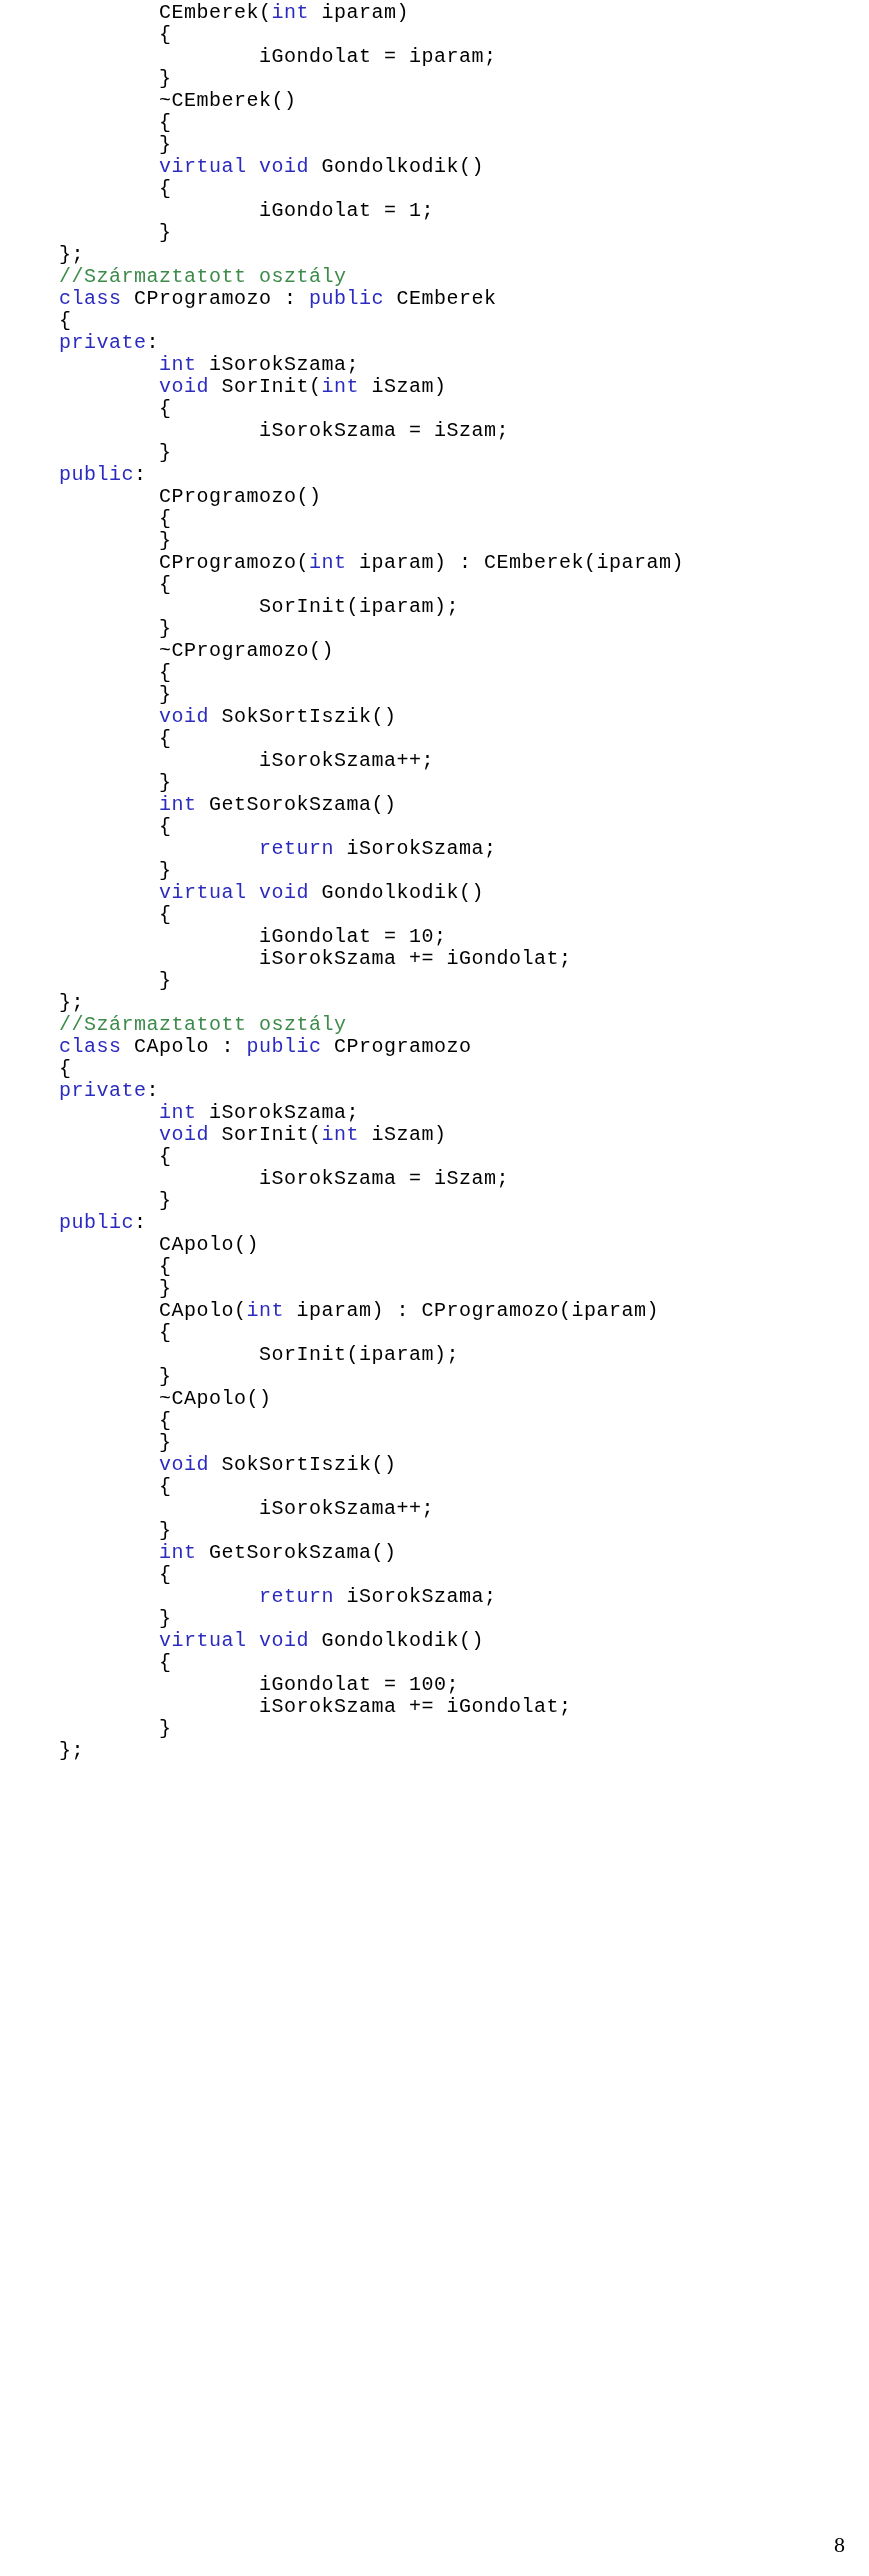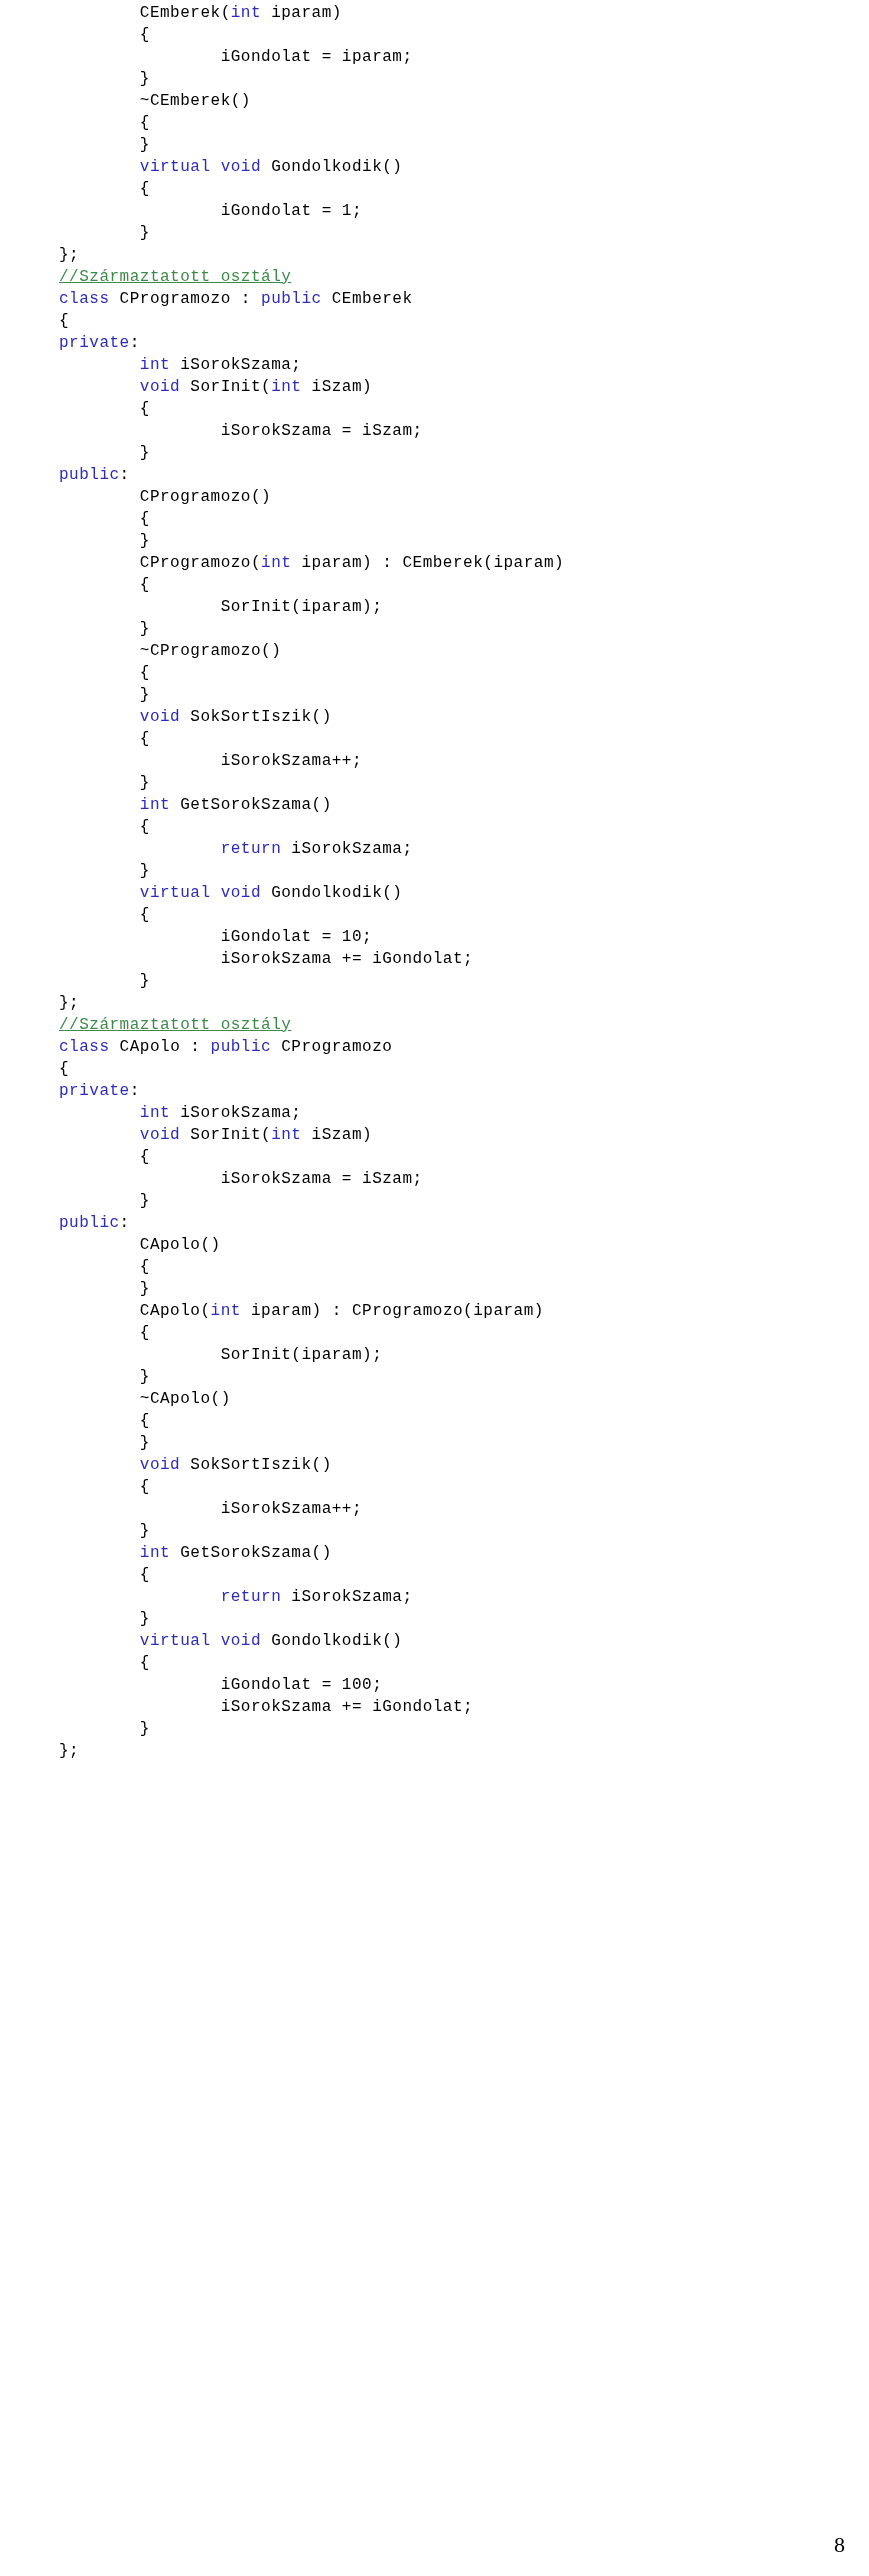--- a/index.html
+++ b/index.html
@@ -21,37 +21,36 @@
     width: 870px;
     height: 2576px;
     background: #ffffff;
   }
   #code-listing {
     position: absolute;
     left: 59px;
     top: 1.8px;
     width: 779px;
     font-family: "Liberation Mono", "DejaVu Sans Mono", monospace;
-    font-size: 16px;
+    font-size: 20px;
     line-height: 22px;
     letter-spacing: 0.5px;
     color: #000000;
     white-space: pre;
   }
   .code-line {
     height: 22px;
     white-space: pre;
     font-family: "Liberation Mono", "DejaVu Sans Mono", monospace;
   }
   .kw {
     color: #2b2bbf;
   }
   .cm {
     color: #3d8b4a;
-    text-decoration: underline;
   }
   .pl {
     color: #000000;
   }
   #page-number {
     position: absolute;
     right: 25px;
     bottom: 20px;
     font-family: "Liberation Serif", "DejaVu Serif", serif;
     font-size: 22px;

